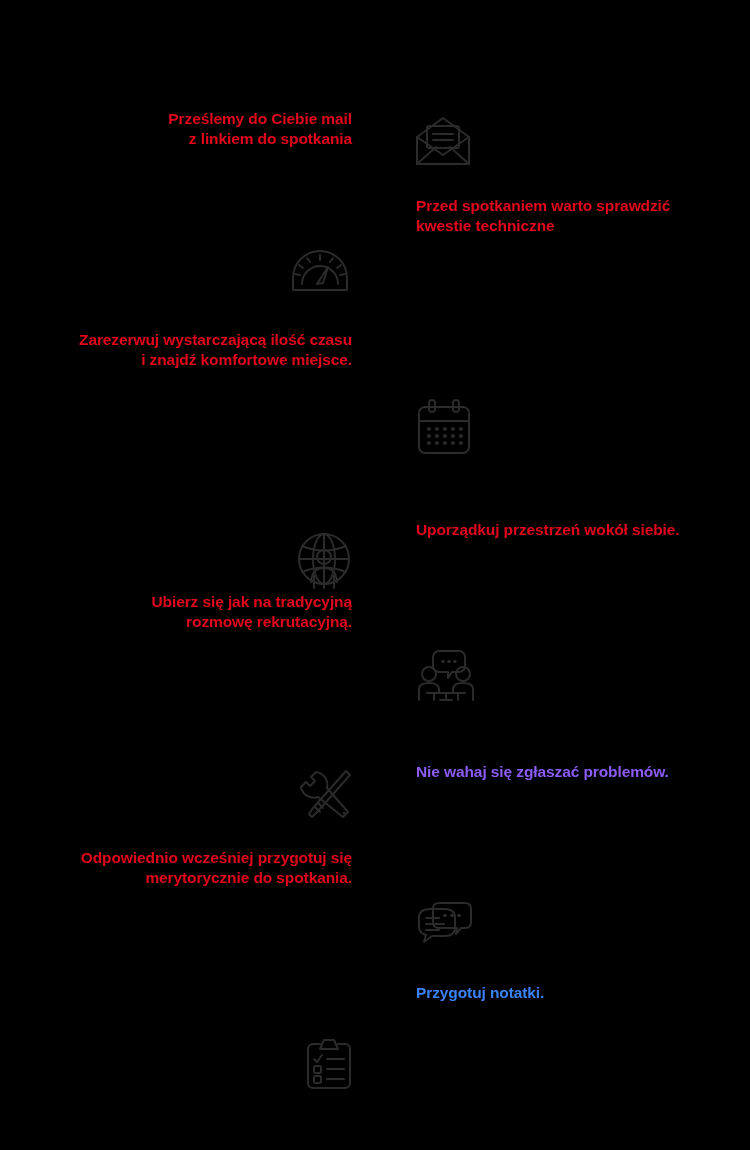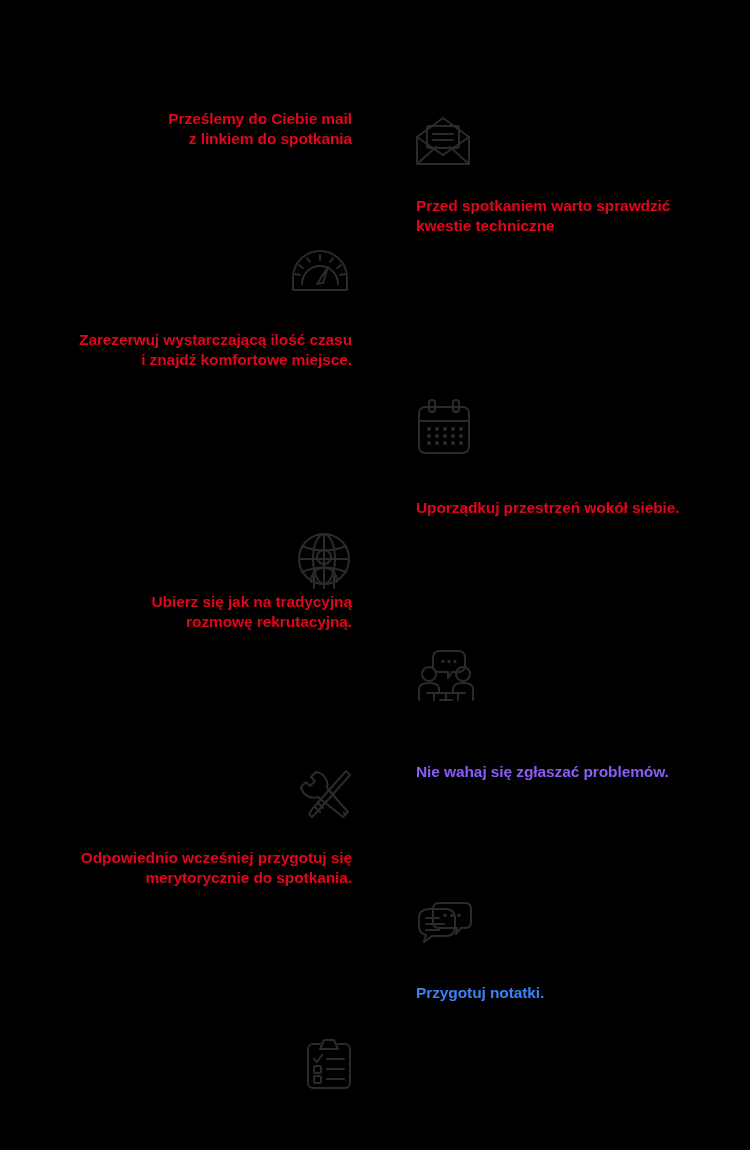--- a/index.html
+++ b/index.html
@@ -77,21 +77,21 @@
   #icon-globe       { left: 296px; top: 532px;  width: 56px;  height: 58px; }
   #icon-meeting     { left: 416px; top: 648px;  width: 60px;  height: 58px; }
   #icon-tools       { left: 298px; top: 768px;  width: 54px;  height: 52px; }
   #icon-chat        { left: 416px; top: 900px;  width: 58px;  height: 44px; }
   #icon-clipboard   { left: 304px; top: 1038px; width: 50px;  height: 52px; }
 
   
   #text-0 { top: 109px; }
   #text-1 { top: 196px; }
   #text-2 { top: 330px; margin-left: 43px; }
-  #text-3 { top: 498px; }
+  #text-3 { top: 520px; }
   #text-4 { top: 592px; }
   #text-5 { top: 762px; }
   #text-6 { top: 848px; }
   #text-7 { top: 983px; }
 </style>
 </head>
 <body style="background: rgb(0, 0, 0);">
 
 <div id="board">
 

